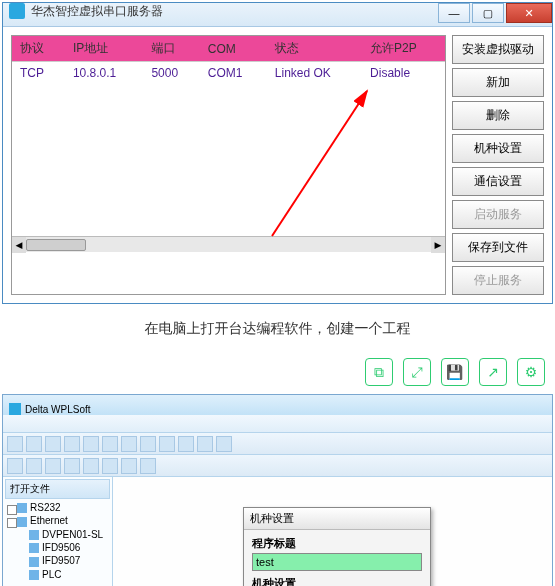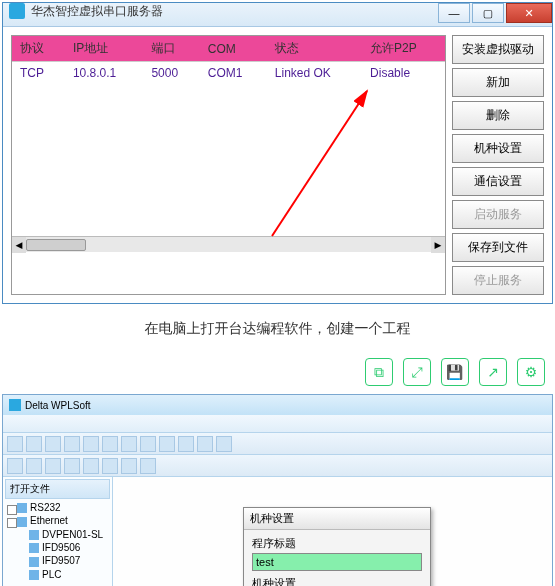--- a/index.html
+++ b/index.html
@@ -34,40 +34,40 @@
 
 
 .caption { text-align: center; padding: 14px 0; font-size: 14px; color: #333; }
 
 
 .green-bar { display: flex; justify-content: flex-end; gap: 10px; padding: 6px 10px; }
 .gicon { width: 28px; height: 28px; border: 1px solid #2ecc71; border-radius: 4px; display: flex; align-items: center; justify-content: center; color: #2ecc71; font-size: 14px; cursor: pointer; }
 
 
 .window2 { border: 1px solid #7aa7d0; margin: 2px; background: #fff; position: relative; font-size: 10px; }
-.titlebar2 { display: flex; align-items: center; background: linear-gradient(#dff0fc,#c2e2f7); height: 20px; padding-left: 6px; }
+.titlebar2 { display: flex; align-items: flex-end; background: linear-gradient(#dff0fc,#c2e2f7); height: 20px; padding-left: 6px; }
 .titlebar2 .icon-app2 { width: 12px; height: 12px; background: #2aa8e0; margin-right: 4px; }
 .menubar2 { background: linear-gradient(#f1f8fe,#e0eef9); height: 18px; border-bottom: 1px solid #b5d4ec; }
 .tbrow { background: linear-gradient(#eef6fd,#dceaf6); height: 22px; border-bottom: 1px solid #b5d4ec; display: flex; align-items: center; padding: 0 4px; gap: 3px; }
 .tbrow .tbicon { width: 16px; height: 16px; background: #cfe4f5; border: 1px solid #a8c8e4; }
 .win2-body { display: flex; height: 180px; }
 .sidebar { width: 110px; border-right: 1px solid #b5d4ec; background: #fafdff; padding: 2px; overflow: hidden; }
 .side-title { background: linear-gradient(#e6f2fc,#d0e6f7); padding: 2px 4px; border: 1px solid #b5d4ec; margin-bottom: 2px; }
 .tree-item { padding: 1px 2px 1px 12px; white-space: nowrap; position: relative; }
 .tree-item.lvl2 { padding-left: 24px; }
 .tree-item::before { content: ""; position: absolute; left: 2px; top: 4px; width: 8px; height: 8px; border: 1px solid #888; background: #fff; font-size: 8px; line-height: 6px; text-align: center; }
 .tree-item.leaf::before { display: none; }
 .tree-icn { display: inline-block; width: 10px; height: 10px; background: #6fb4e8; margin-right: 3px; vertical-align: middle; }
 .main2 { flex: 1; background: #fefefe; position: relative; }
 
 .dialog { position: absolute; left: 130px; top: 30px; width: 188px; border: 1px solid #888; background: #f4f4f4; box-shadow: 2px 2px 4px rgba(0,0,0,0.3); }
 .dlg-title { background: linear-gradient(#fff,#e4e4e4); padding: 3px 6px; border-bottom: 1px solid #bbb; font-size: 11px; }
 .dlg-body { padding: 6px 8px; }
 .dlg-row { margin-bottom: 5px; }
-.dlg-label { display: block; margin-bottom: 2px; font-size: 11px; }
+.dlg-label { display: block; margin-bottom: 2px; font-size: 11px; font-weight: bold; }
 .dlg-input { width: 100%; border: 1px solid #888; padding: 2px 3px; background: #86efac; font-size: 11px; }
 </style>
 </head>
 <body>
 
 <div class="window1">
   <div class="titlebar1">
     <div class="icon-app"></div>
     <div class="title">华杰智控虚拟串口服务器</div>
     <div class="winbtns">

